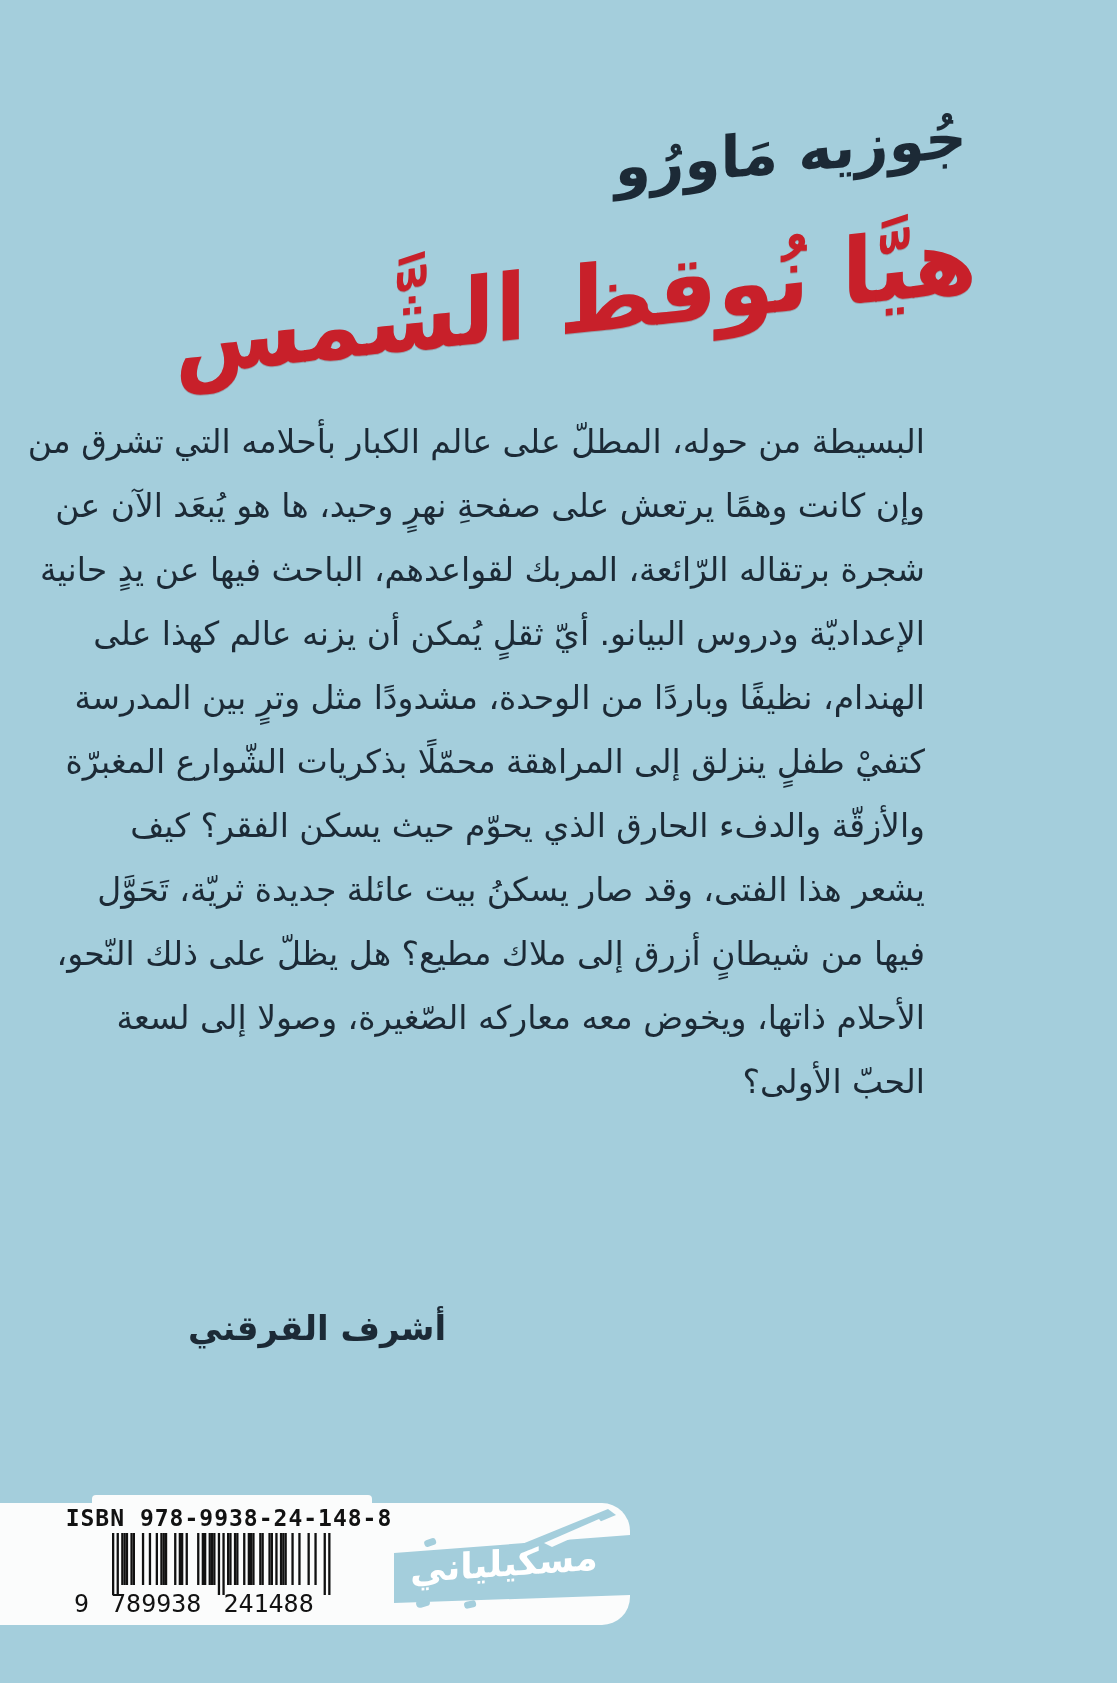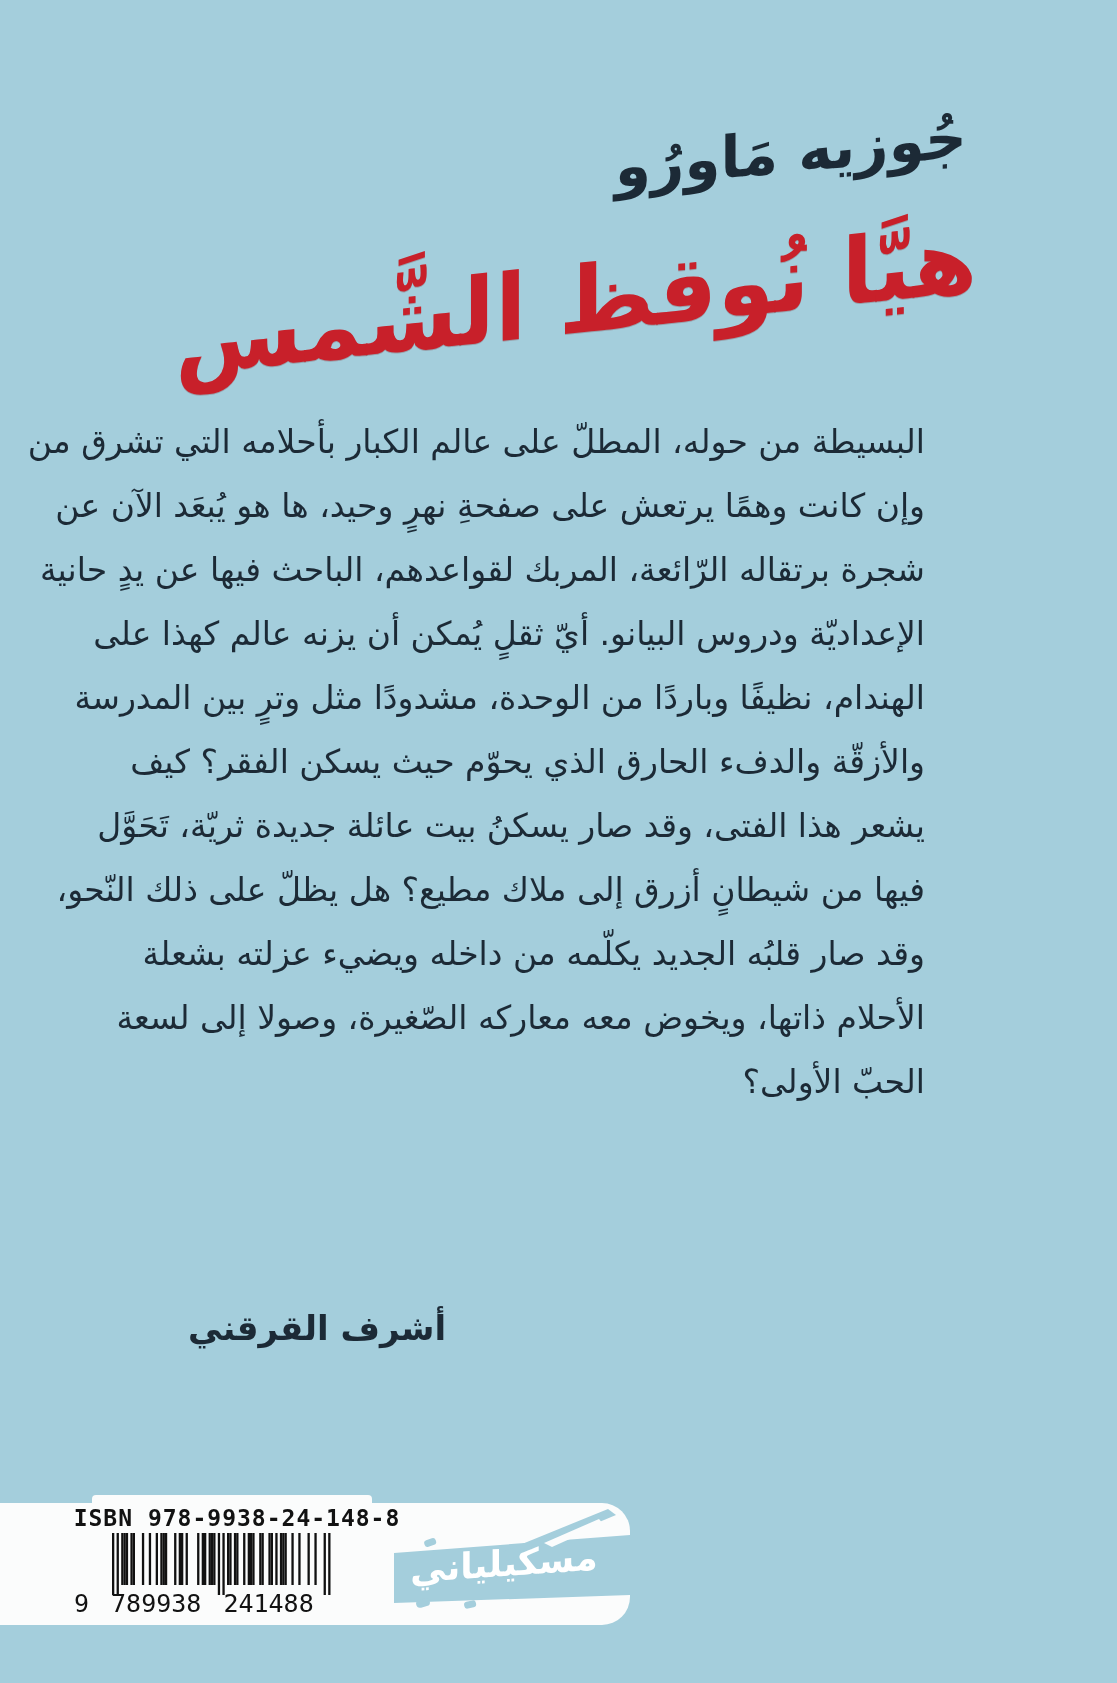--- a/index.html
+++ b/index.html
@@ -71,21 +71,21 @@
   }
   .isbn-bump{
     position:absolute;
     left:92px;top:-8px;
     width:280px;height:20px;
     background:var(--band,#fbfcfc);
     border-radius:4px 4px 0 0;
   }
   .isbn-line{
     position:absolute;
-    left:72px;top:2px;
+    left:64px;top:2px;
     width:330px;
     text-align:center;
     font-family:"DejaVu Sans Mono", monospace;
     font-weight:bold;
     font-size:23px;
     letter-spacing:1px;
     color:#121212;
     white-space:nowrap;
   }
   .barcode{
@@ -130,24 +130,24 @@
   <div class="author">جُوزيه مَاورُو</div>
 
   <div class="title">هيَّا نُوقظ الشَّمس</div>
 
   <div class="synopsis">
     <div class="syn-line">البسيطة من حوله، المطلّ على عالم الكبار بأحلامه التي تشرق من</div>
     <div class="syn-line">وإن كانت وهمًا يرتعش على صفحةِ نهرٍ وحيد، ها هو يُبعَد الآن عن</div>
     <div class="syn-line">شجرة برتقاله الرّائعة، المربك لقواعدهم، الباحث فيها عن يدٍ حانية</div>
     <div class="syn-line">الإعداديّة ودروس البيانو. أيّ ثقلٍ يُمكن أن يزنه عالم كهذا على</div>
     <div class="syn-line">الهندام، نظيفًا وباردًا من الوحدة، مشدودًا مثل وترٍ بين المدرسة</div>
+    <div class="syn-line">كتفيْ طفلٍ ينزلق إلى المراهقة محمّلًا بذكريات الشّوارع المغبرّة</div>
     <div class="syn-line">والأزقّة والدفء الحارق الذي يحوّم حيث يسكن الفقر؟ كيف</div>
     <div class="syn-line">يشعر هذا الفتى، وقد صار يسكنُ بيت عائلة جديدة ثريّة، تَحَوَّل</div>
     <div class="syn-line">فيها من شيطانٍ أزرق إلى ملاك مطيع؟ هل يظلّ على ذلك النّحو،</div>
-    <div class="syn-line">وقد صار قلبُه الجديد يكلّمه من داخله ويضيء عزلته بشعلة</div>
     <div class="syn-line">الأحلام ذاتها، ويخوض معه معاركه الصّغيرة، وصولا إلى لسعة</div>
     <div class="syn-line last">الحبّ الأولى؟</div>
   </div>
 
   <div class="translator">أشرف القرقني</div>
 
   <div class="band">
 
     <div class="isbn-bump"></div>
 

